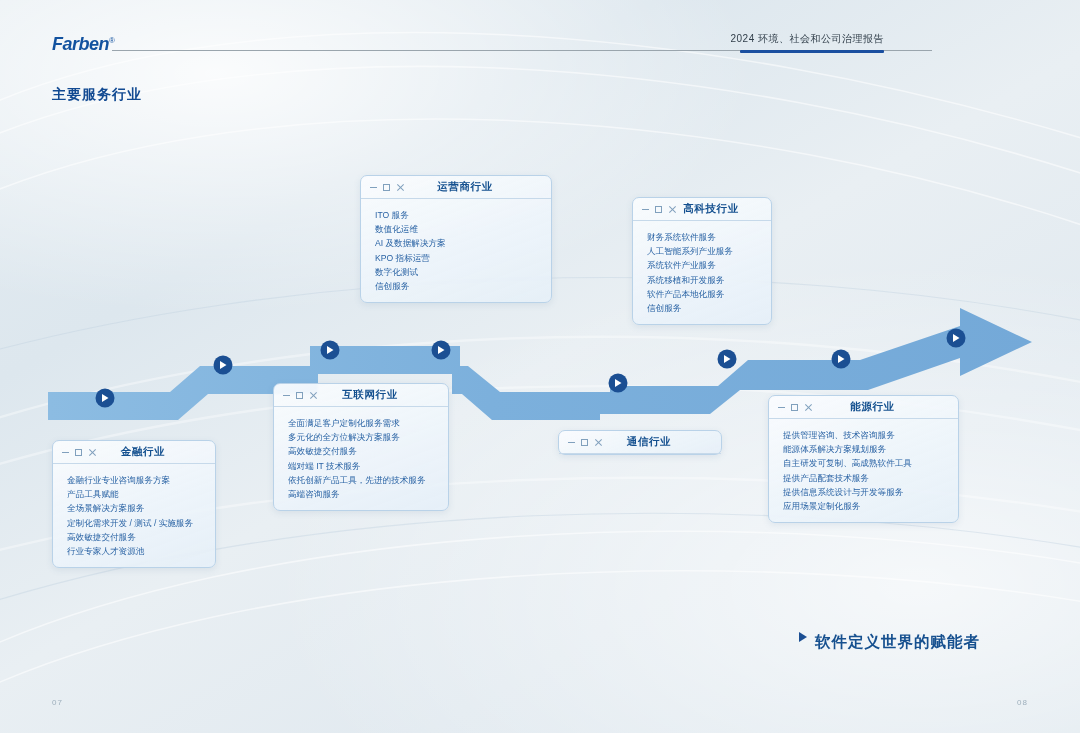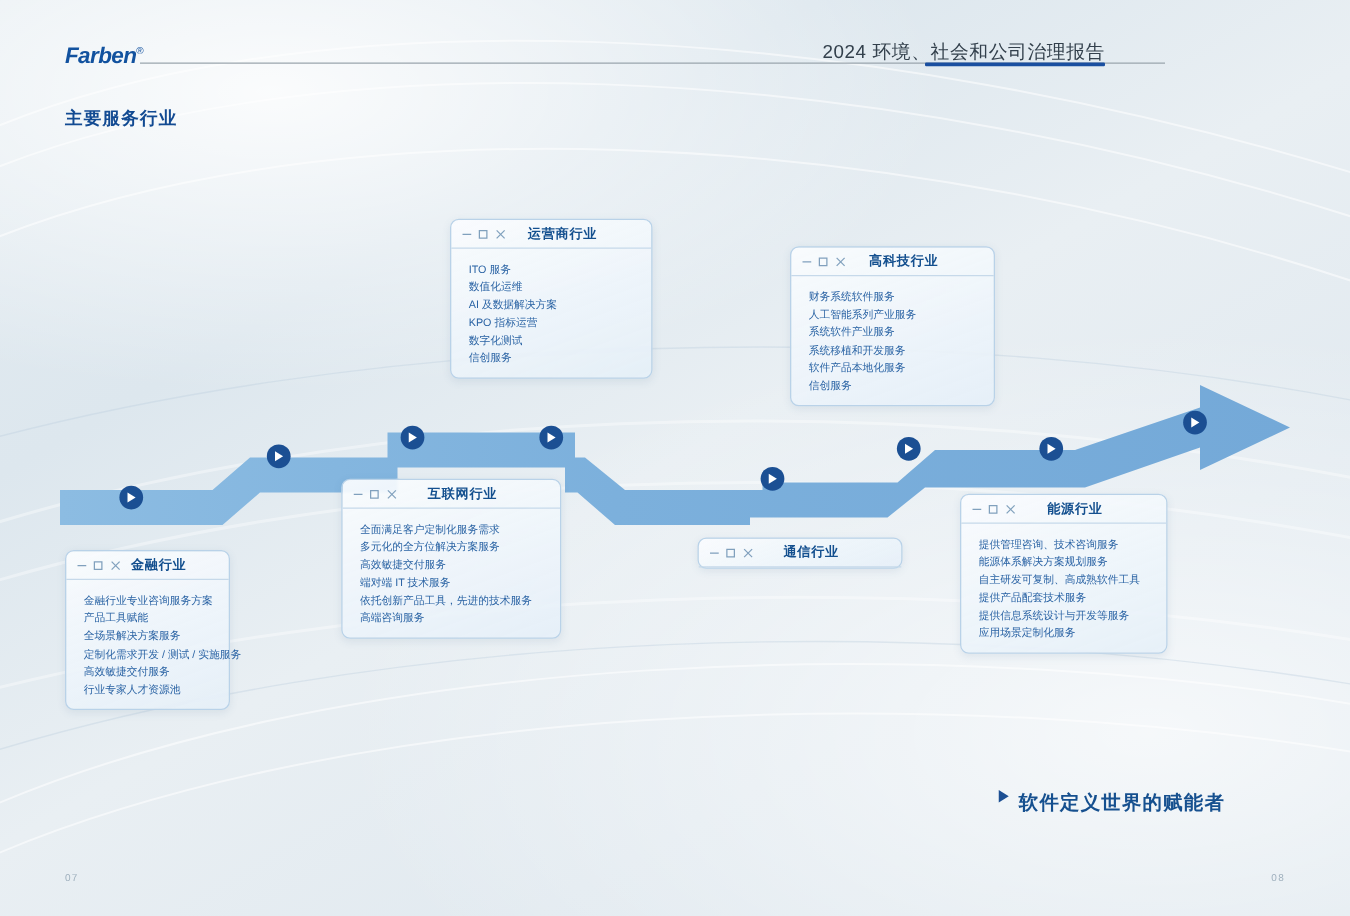--- a/index.html
+++ b/index.html
@@ -27,21 +27,21 @@
     font-size: 18px; font-weight: bold; font-style: italic;
     color: #12529f; letter-spacing: -0.5px;
   }
   .logo .tm { font-size: 8px; vertical-align: super; font-style: normal; font-weight: normal; }
   .hdr-rule {
     position: absolute; left: 112px; top: 18px; width: 820px; height: 1px;
     background: #9aa5ad;
   }
   .hdr-title {
     position: absolute; right: 52px; top: 0px;
-    font-size: 15px; color: #33404c; letter-spacing: 0.5px;
+    font-size: 10px; color: #33404c; letter-spacing: 0.5px;
   }
   .hdr-accent {
     position: absolute; right: 52px; top: 18px; width: 144px; height: 3px;
     background: #1a4fa0; border-radius: 1px;
   }
 
   
   .page-title {
     position: absolute; left: 52px; top: 86px;
     font-size: 14px; font-weight: bold; color: #124a92; letter-spacing: 1px;
@@ -185,60 +185,60 @@
       <circle cx="727" cy="359" r="9.5" fill="#1b4f93"></circle>
       <path d="M724,355 L730.5,359 L724,363 Z" fill="#ffffff"></path>
       <circle cx="841" cy="359" r="9.5" fill="#1b4f93"></circle>
       <path d="M838,355 L844.5,359 L838,363 Z" fill="#ffffff"></path>
       <circle cx="956" cy="338" r="9.5" fill="#1b4f93"></circle>
       <path d="M953,334 L959.5,338 L953,342 Z" fill="#ffffff"></path>
     </g>
   </svg>
 
 
-  <div class="card" style="left:360px; top:175px; width:162px;">
+  <div class="card" style="left:360px; top:175px; width:192px;">
     <div class="card-bar">
       <div class="win-ctrls">
         <span class="wc wc-min"></span>
         <span class="wc wc-max"></span>
         <span class="wc wc-close"></span>
       </div>
       <div class="card-title">运营商行业</div>
     </div>
     <div class="card-body">
       <div class="card-item">ITO 服务</div>
       <div class="card-item">数值化运维</div>
       <div class="card-item">AI 及数据解决方案</div>
       <div class="card-item">KPO 指标运营</div>
       <div class="card-item">数字化测试</div>
       <div class="card-item">信创服务</div>
     </div>
   </div>
 
-  <div class="card" style="left:632px; top:197px; width:164px;">
+  <div class="card" style="left:632px; top:197px; width:140px;">
     <div class="card-bar">
       <div class="win-ctrls">
         <span class="wc wc-min"></span>
         <span class="wc wc-max"></span>
         <span class="wc wc-close"></span>
       </div>
       <div class="card-title">高科技行业</div>
     </div>
     <div class="card-body">
       <div class="card-item">财务系统软件服务</div>
       <div class="card-item">人工智能系列产业服务</div>
       <div class="card-item">系统软件产业服务</div>
       <div class="card-item">系统移植和开发服务</div>
       <div class="card-item">软件产品本地化服务</div>
       <div class="card-item">信创服务</div>
     </div>
   </div>
 
 
-  <div class="card" style="left:52px; top:440px; width:132px;">
+  <div class="card" style="left:52px; top:440px; width:164px;">
     <div class="card-bar">
       <div class="win-ctrls">
         <span class="wc wc-min"></span>
         <span class="wc wc-max"></span>
         <span class="wc wc-close"></span>
       </div>
       <div class="card-title">金融行业</div>
     </div>
     <div class="card-body">
       <div class="card-item">金融行业专业咨询服务方案</div>
@@ -273,21 +273,21 @@
     <div class="card-bar">
       <div class="win-ctrls">
         <span class="wc wc-min"></span>
         <span class="wc wc-max"></span>
         <span class="wc wc-close"></span>
       </div>
       <div class="card-title">通信行业</div>
     </div>
   </div>
 
-  <div class="card" style="left:768px; top:395px; width:166px;">
+  <div class="card" style="left:768px; top:395px; width:191px;">
     <div class="card-bar">
       <div class="win-ctrls">
         <span class="wc wc-min"></span>
         <span class="wc wc-max"></span>
         <span class="wc wc-close"></span>
       </div>
       <div class="card-title">能源行业</div>
     </div>
     <div class="card-body">
       <div class="card-item">提供管理咨询、技术咨询服务</div>

